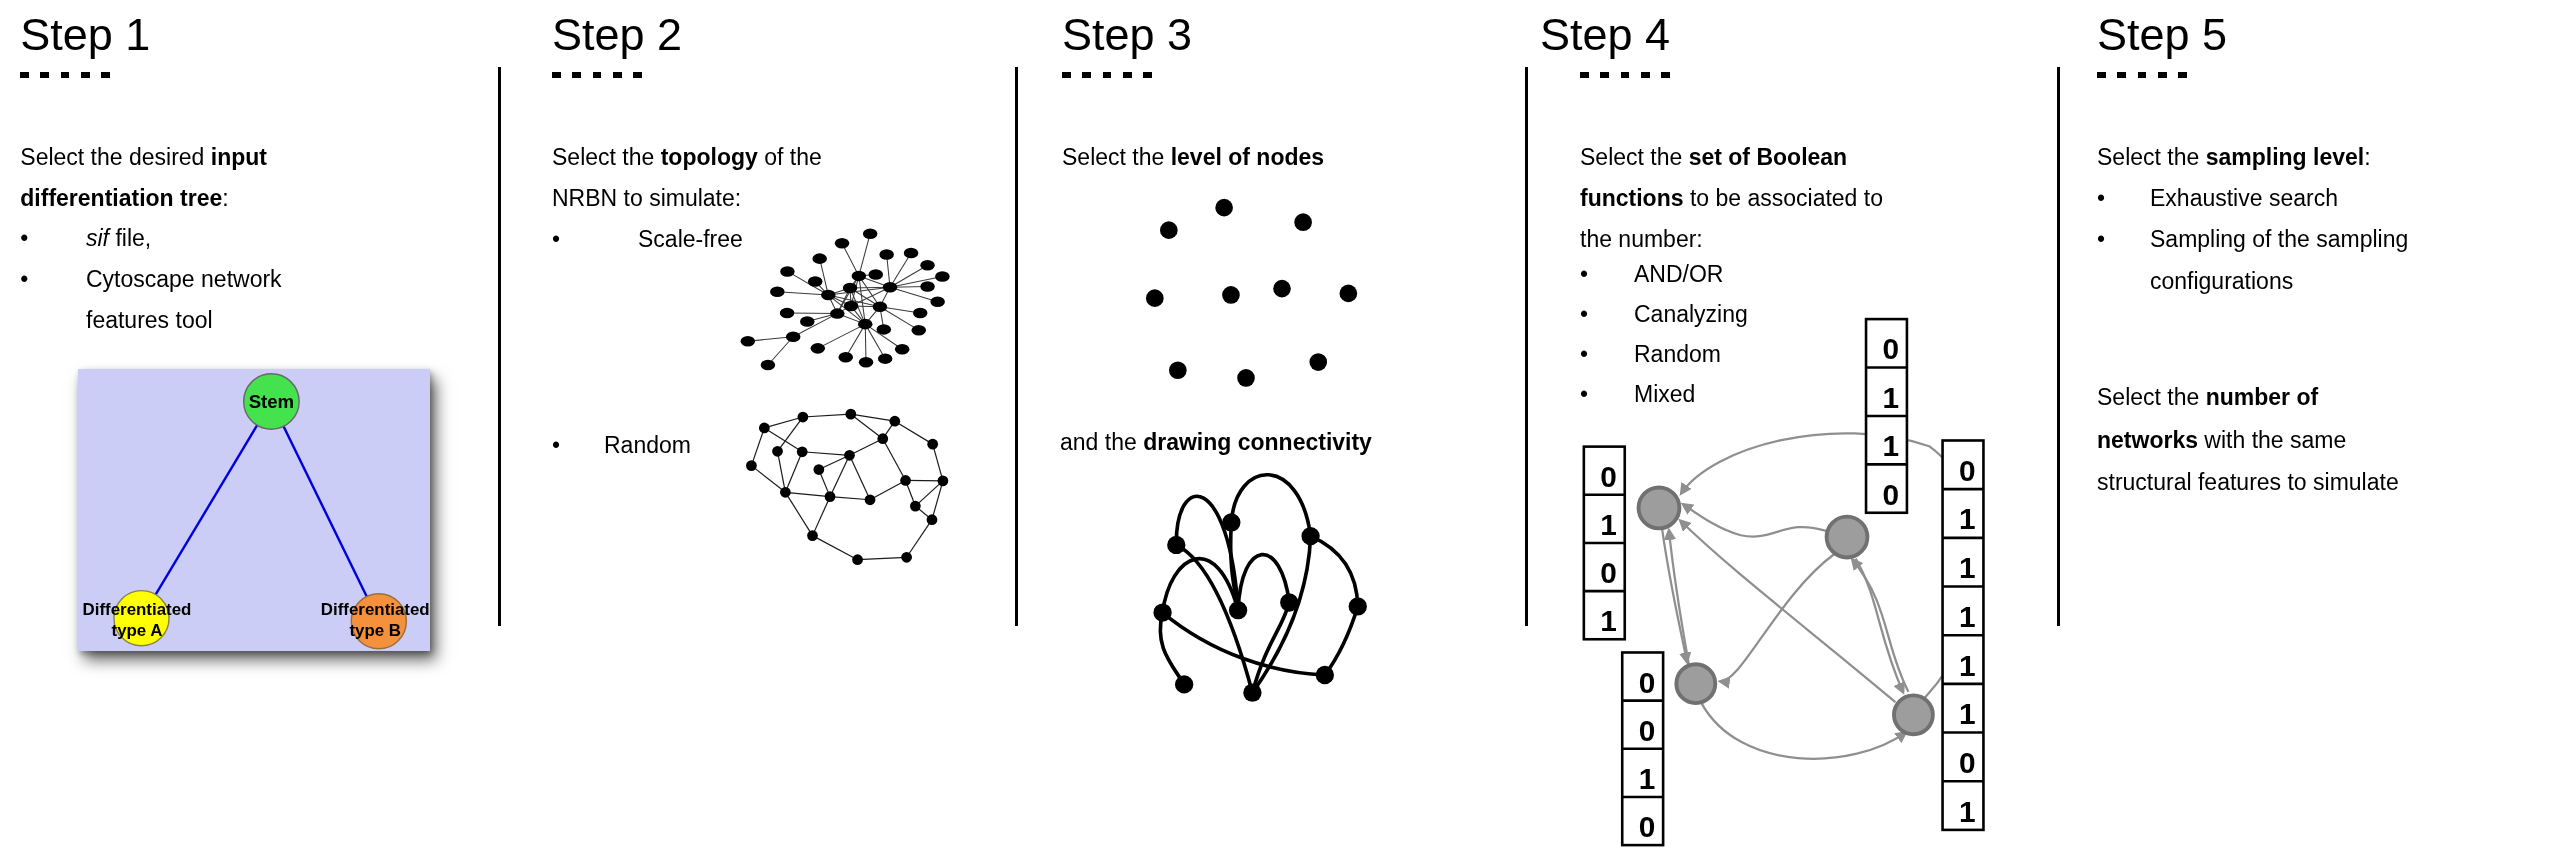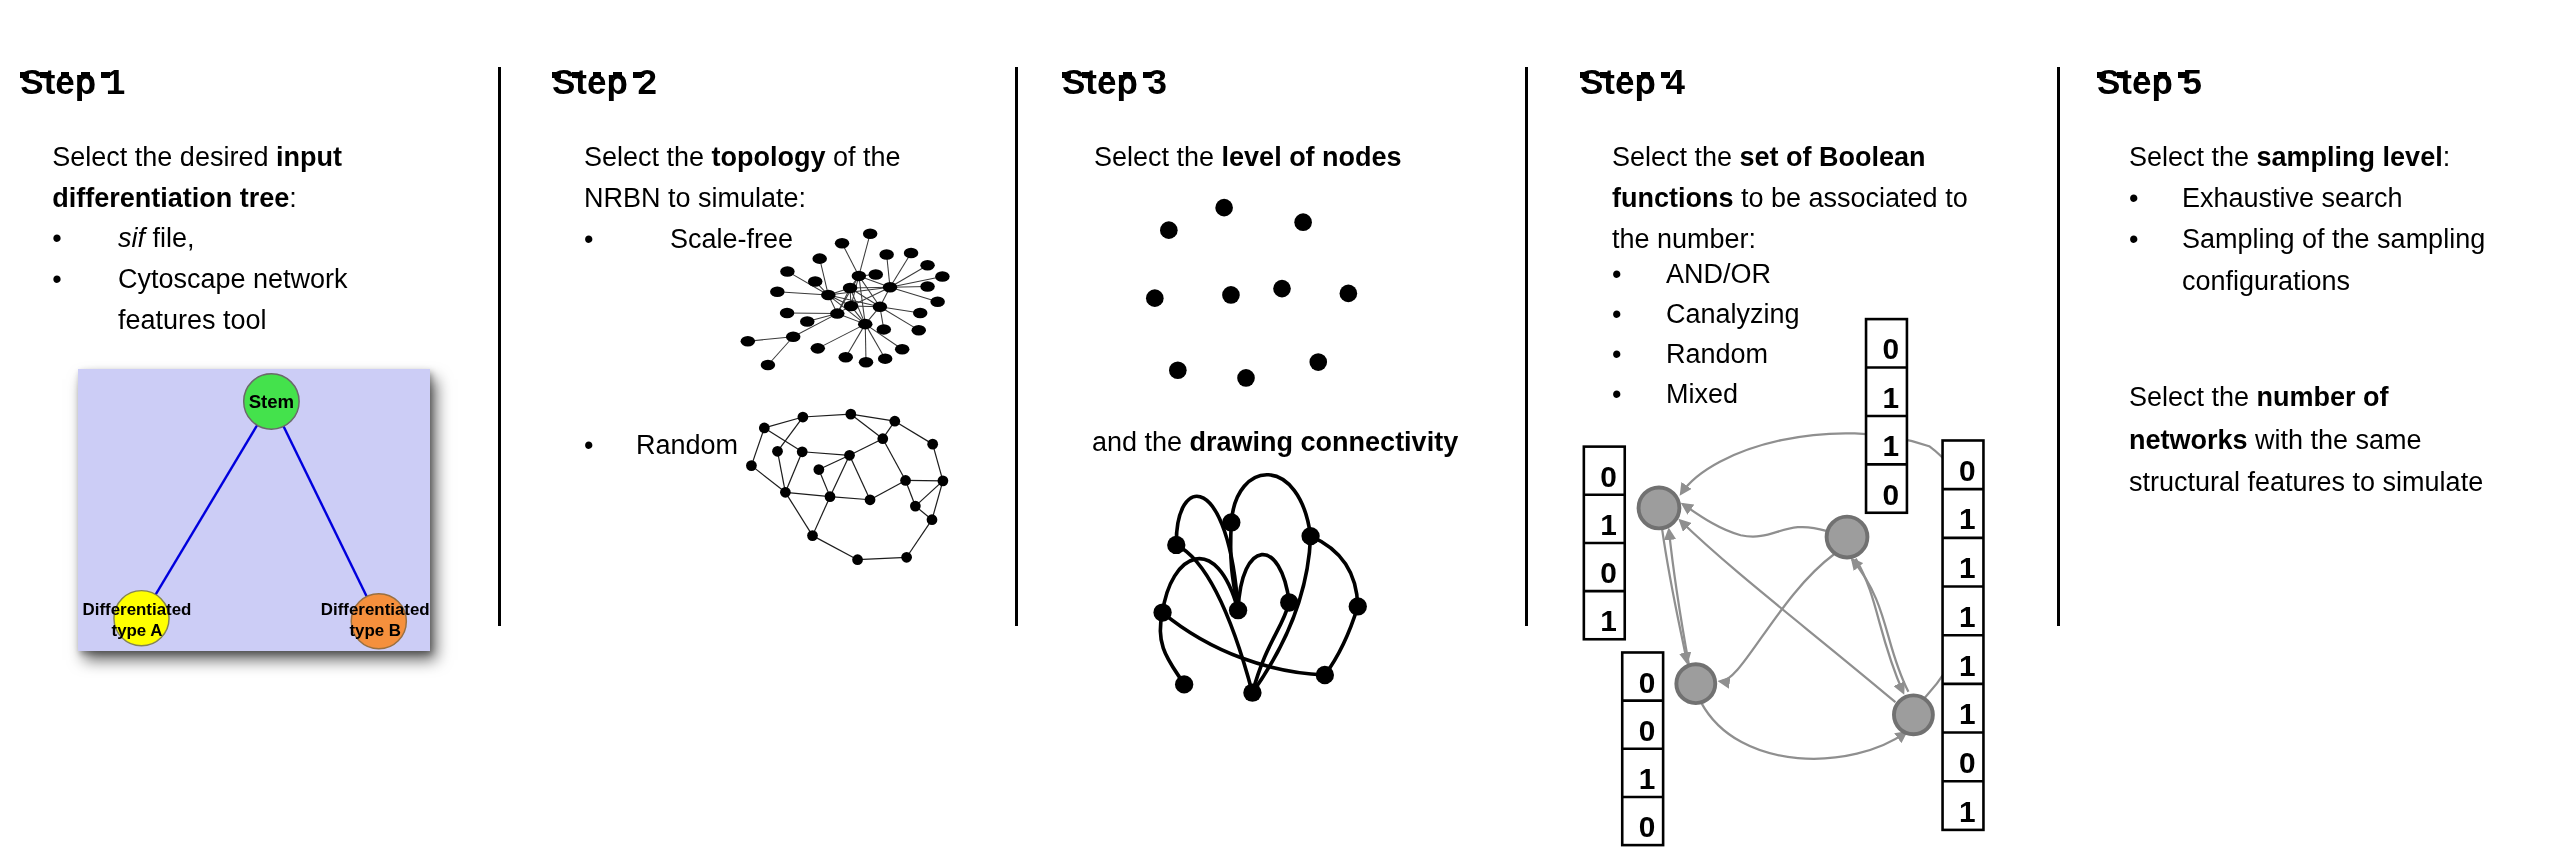--- a/index.html
+++ b/index.html
@@ -1,34 +1,34 @@
 <!DOCTYPE html>
 <html style="font-size:14px"><head><meta charset="utf-8">
 <style>
 html,body{margin:0;padding:0;}
 body{width:2576px;height:851px;background:#ffffff;position:relative;overflow:hidden;
  font-family:"Liberation Sans",sans-serif;color:#000;}
-.hd{position:absolute;font-size:35px;font-weight:bold;line-height:41px;white-space:pre;margin-top:47px;}
-.t{position:absolute;font-size:27px;line-height:41px;white-space:pre;margin-left:32px;}
+.hd{position:absolute;font-size:45px;font-weight:normal;line-height:41px;white-space:pre;}
+.t{position:absolute;font-size:23px;line-height:41px;white-space:pre;}
 .t b{font-weight:bold;}
 .dash{position:absolute;height:6px;width:90px;background:repeating-linear-gradient(90deg,#000 0 8.7px,rgba(0,0,0,0) 8.7px 20.3px);}
 .rule{position:absolute;top:67px;height:559px;width:2.8px;background:#000;}
 svg{position:absolute;}
 </style></head><body>
 <div class="rule" style="left:498px"></div>
 <div class="rule" style="left:1015px"></div>
 <div class="rule" style="left:1525px"></div>
 <div class="rule" style="left:2057px"></div>
 <div class="hd" style="left:20.3px;top:14px">Step 1</div>
 <div class="dash" style="left:20.3px;top:72px"></div>
 <div class="hd" style="left:552px;top:14px">Step 2</div>
 <div class="dash" style="left:552px;top:72px"></div>
 <div class="hd" style="left:1062px;top:14px">Step 3</div>
 <div class="dash" style="left:1062px;top:72px"></div>
-<div class="hd" style="left:1580px;top:14px">Step 4</div>
+<div class="hd" style="left:1540px;top:14px">Step 4</div>
 <div class="dash" style="left:1580px;top:72px"></div>
 <div class="hd" style="left:2097px;top:14px">Step 5</div>
 <div class="dash" style="left:2097px;top:72px"></div>
 <div class="t" style="left:20.3px;top:137px">Select the desired <b>input</b></div>
 <div class="t" style="left:20.3px;top:178px"><b>differentiation tree</b>:</div>
 <div class="t" style="left:20.3px;top:218px">•</div>
 <div class="t" style="left:86px;top:218px"><i>sif</i> file,</div>
 <div class="t" style="left:20.3px;top:259px">•</div>
 <div class="t" style="left:86px;top:259px">Cytoscape network</div>
 <div class="t" style="left:86px;top:300px">features tool</div>

